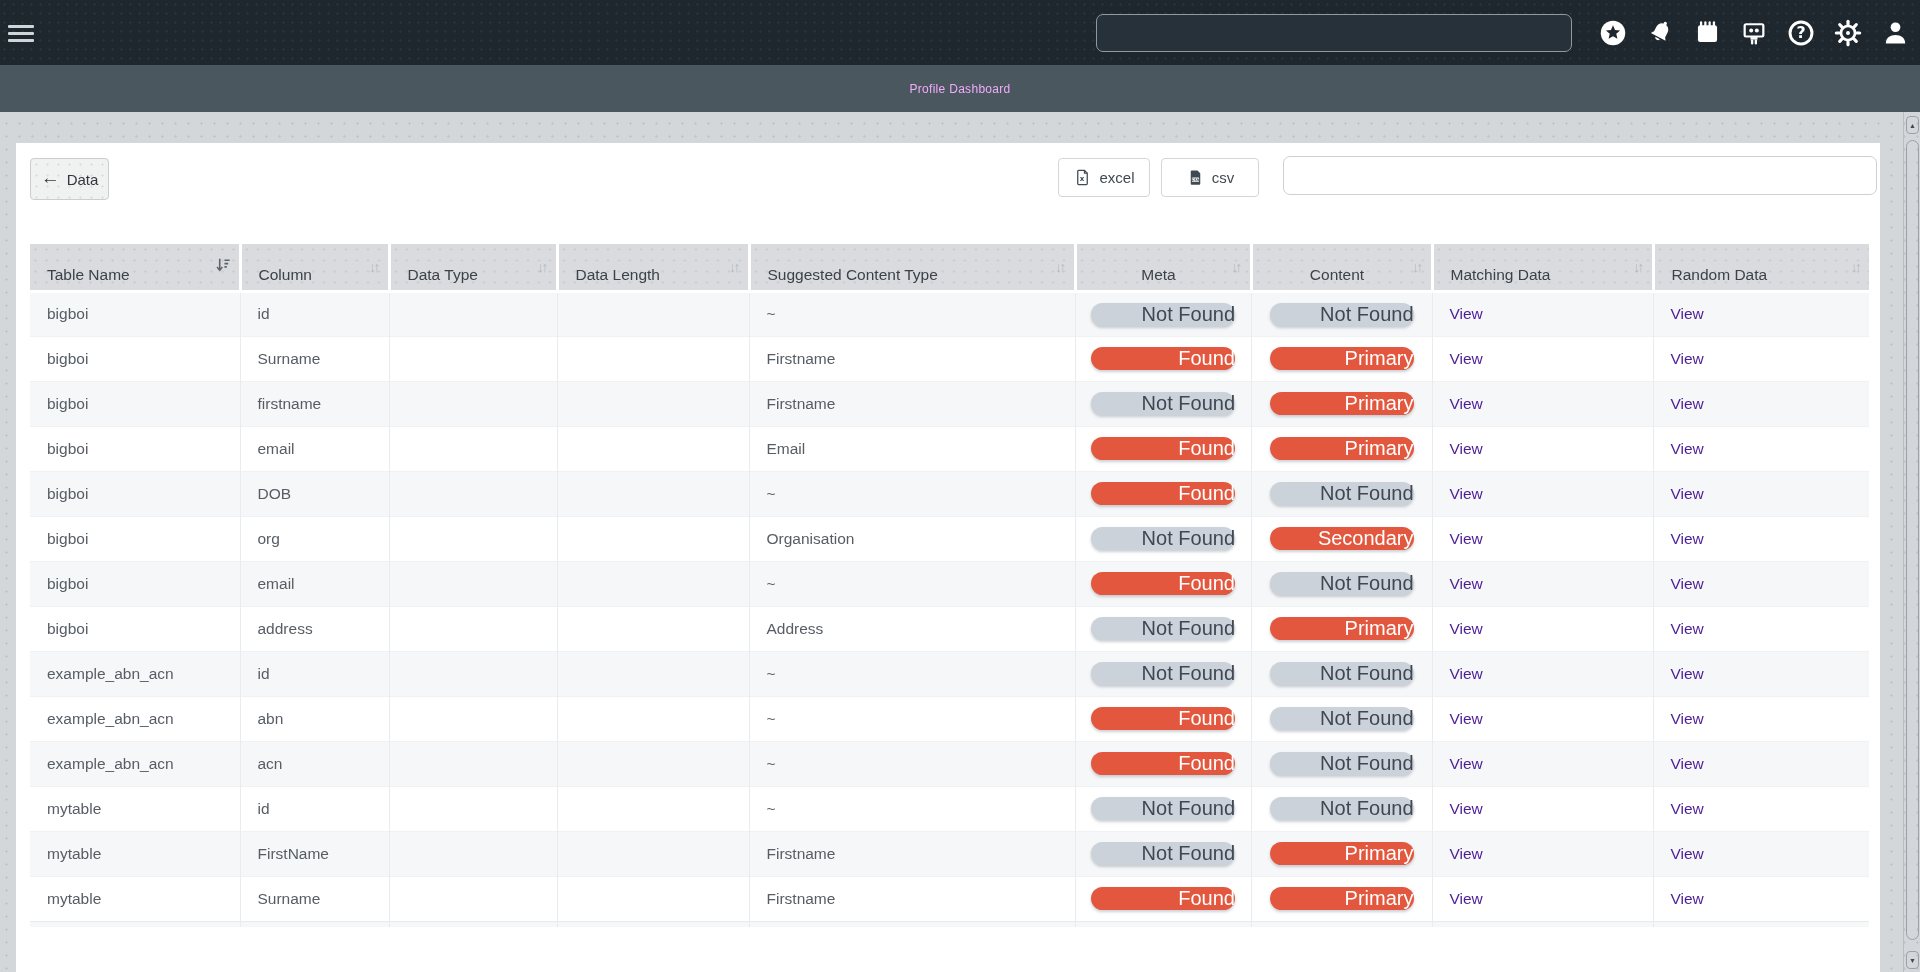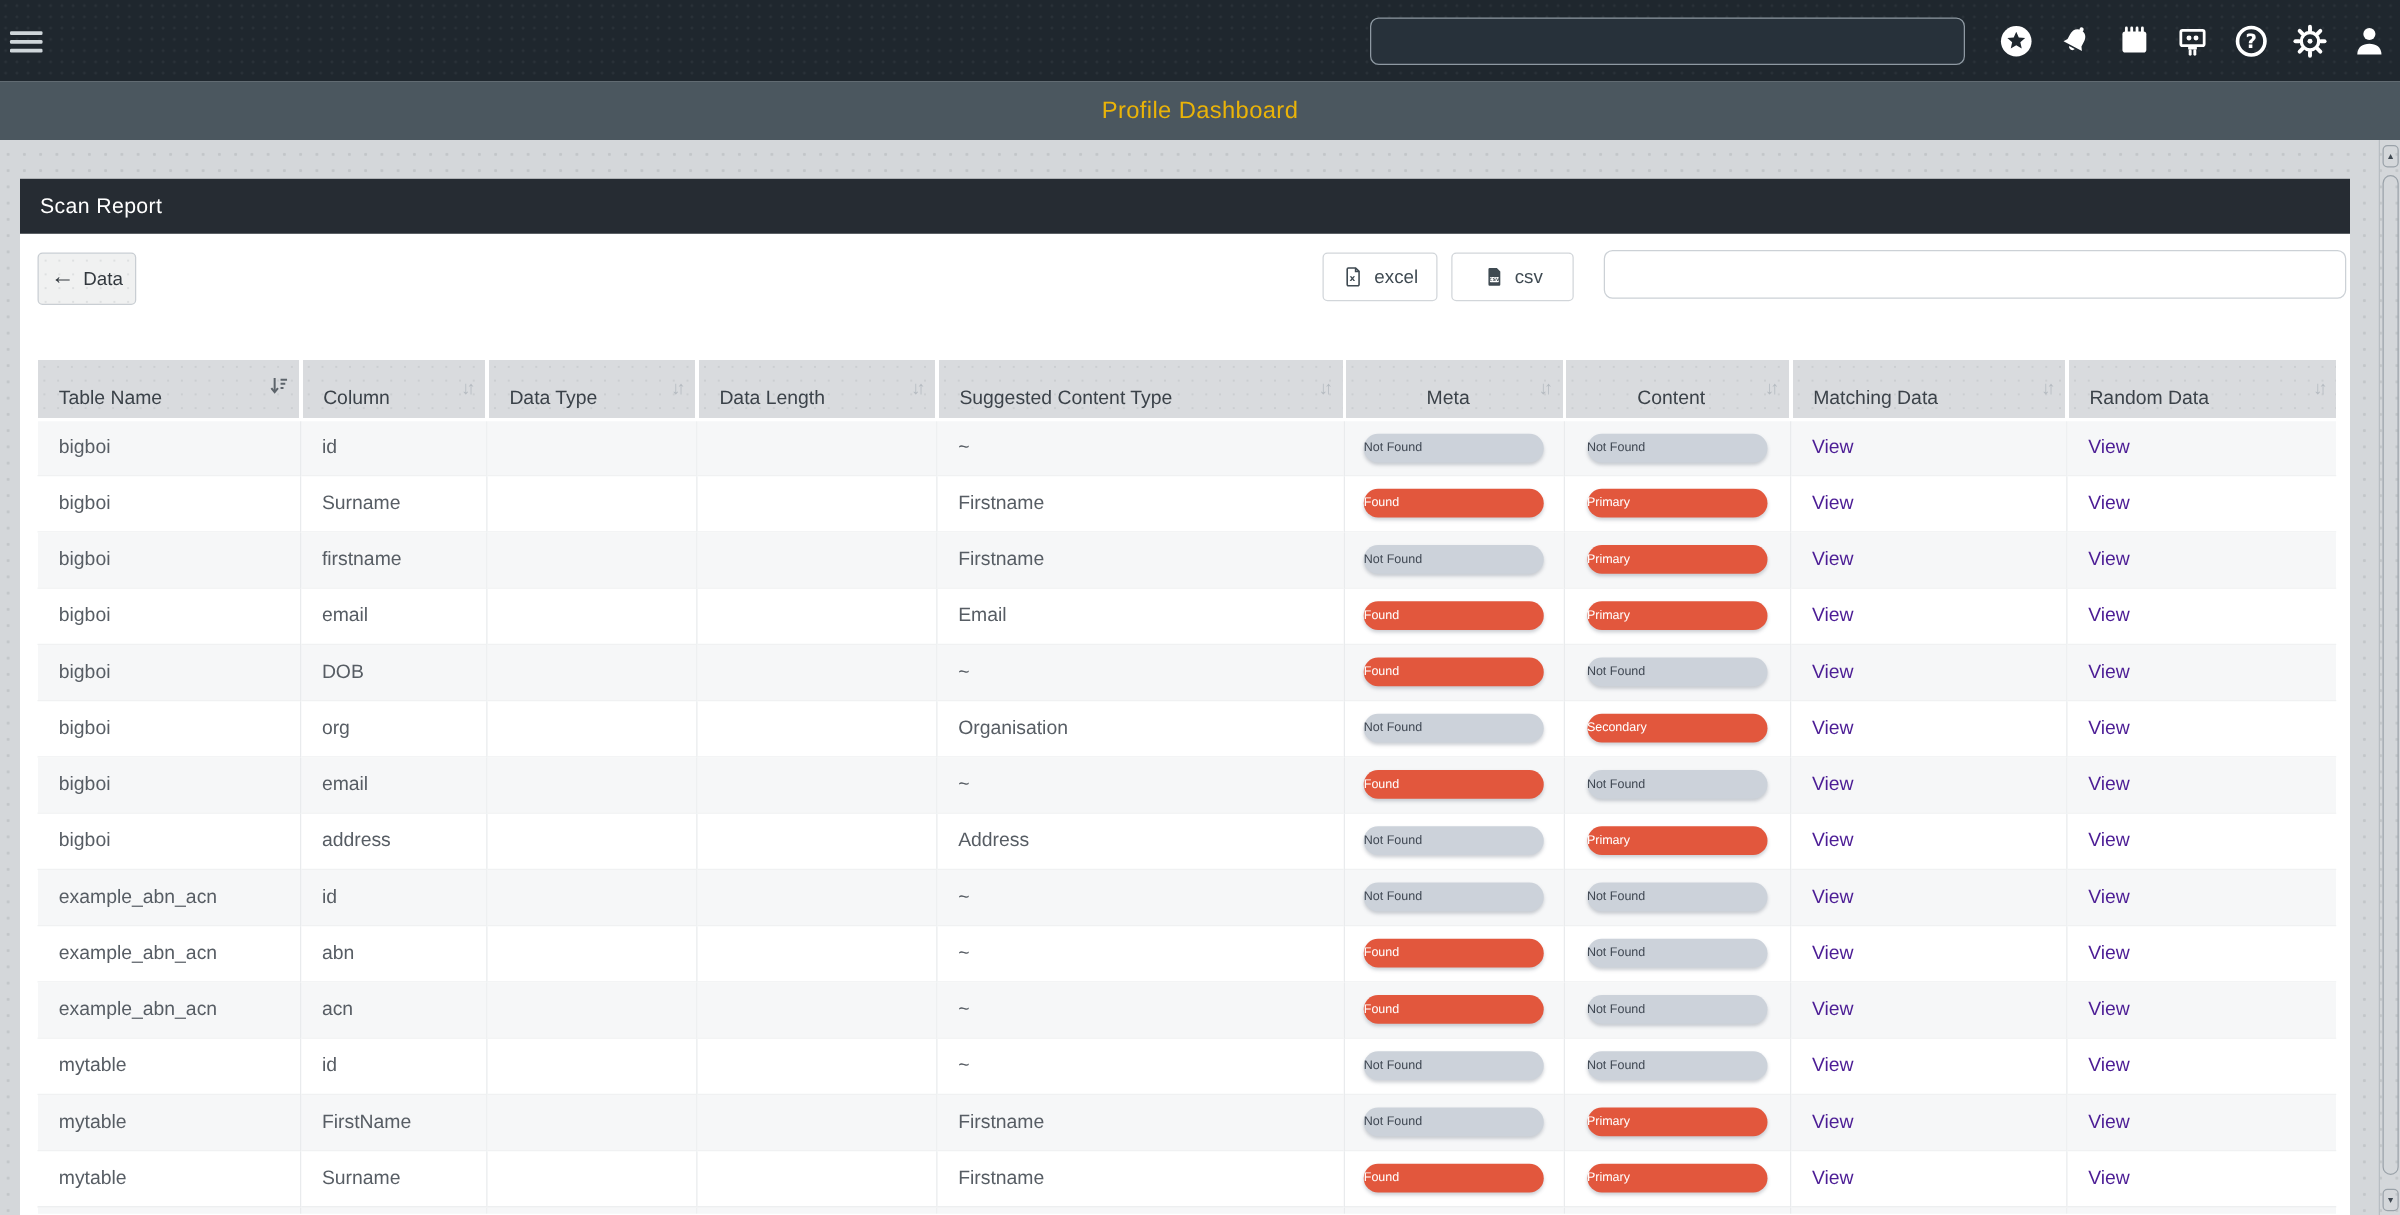--- a/index.html
+++ b/index.html
@@ -29,21 +29,21 @@
     background:#27313a; border:1px solid #8e99a2; border-radius:7px;
     color:#dfe4e7; font-size:15px; padding:0 12px; outline:none;
   }
   .nav-icons { display:flex; align-items:center; gap:19px; padding-left:27px; }
   .nav-icons .nico { width:28px; height:28px; display:flex; align-items:center; justify-content:center; cursor:pointer; }
 
   
   .subheader {
     height:47px; background:#4b575f; display:flex; align-items:center; justify-content:center;
   }
-  .subheader .title { color:#eab308; font-size:19px; letter-spacing:.3px; }
+  .subheader .title { color:#f0abfc; font-size:12px; letter-spacing:.3px; }
 
   
   .card { position:absolute; left:16px; top:143px; width:1864px; bottom:0; background:#fff; }
   .card-header {
     height:44px; background:#262c33; color:#fff; font-size:17px;
     display:flex; align-items:center; padding-left:16px; letter-spacing:.3px;
   }
   .card-body { position:relative; height:calc(100% - 44px); }
 
   
@@ -82,21 +82,21 @@
   th .arrows { color:#b5bbc1; font-size:14.5px; letter-spacing:-3px; padding-right:3px; }
   tbody td {
     height:45px; font-size:15.5px; color:#575d64; padding:0 10px 0 17px;
     border-top:1px solid #f0f1f2; white-space:nowrap; overflow:hidden;
   }
   tbody td + td { border-left:1px solid #e9ebed; }
   tbody tr:nth-child(odd) td { background:#f6f7f8; }
   tbody td.center { text-align:center; padding:0; }
   .badge {
     display:inline-block; width:144px; height:23px; line-height:23px;
-    border-radius:12px; font-size:10px; text-align:left;
+    border-radius:12px; font-size:20px; text-align:right;
     box-shadow:0 2px 3px rgba(90,100,115,.30);
   }
   .badge-gray   { background:#ccd2da; color:#3f4752; }
   .badge-orange { background:#e2573d; color:#fff; }
   a.view-link { color:#4c1d95; text-decoration:none; cursor:pointer; }
   tr.cutoff td { height:6px; border-top:1px solid #e8eaec; }
 
   
   .v-scrollbar { position:absolute; top:112px; right:0; width:17px; height:860px; border-left:1px solid #b7bdc2; }
   .sb-btn {
@@ -186,23 +186,20 @@
         </svg>
     </span>
   </div>
 </div>
 
 <div class="subheader">
   <span class="title">Profile Dashboard</span>
 </div>
 
 <div class="card">
-  <div class="card-header">
-    <span>Scan Report</span>
-  </div>
   <div class="card-body">
 
     <div class="toolbar">
       <button class="btn btn-back">
         <span class="arrow">←</span>
         <span>Data</span>
       </button>
 
       <button class="btn btn-export btn-excel">
         <svg viewBox="0 0 24 24" width="19" height="19">

